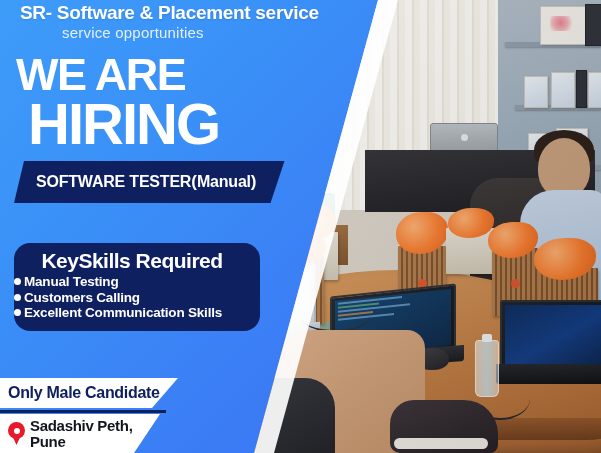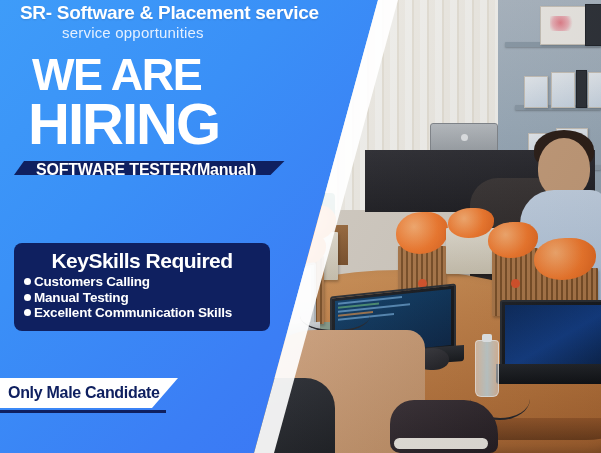--- a/index.html
+++ b/index.html
@@ -178,53 +178,53 @@
     position:absolute;left:20px;top:2px;width:360px;
     color:#fff;font-weight:bold;font-size:19px;letter-spacing:-.3px;
     text-shadow:0 1px 2px rgba(0,0,0,.12);
   }
   .brand-sub{
     position:absolute;left:62px;top:24px;
     color:#e4f0ff;font-size:15px;letter-spacing:.2px;
   }
 
   .we-are{
-    position:absolute;left:32px;top:52px;
+    position:absolute;left:16px;top:52px;
     color:#fff;font-weight:bold;font-size:45px;line-height:45px;
     letter-spacing:-1.5px;
   }
   .hiring{
     position:absolute;left:28px;top:95px;
     color:#fff;font-weight:bold;font-size:58px;line-height:58px;
     letter-spacing:-2px;
   }
 
   .role-bar{
-    position:absolute;left:14px;top:161px;height:14px;
+    position:absolute;left:14px;top:161px;height:42px;
     background:#0f2060;
     clip-path:polygon(10px 0, 100% 0, calc(100% - 14px) 100%, 0 100%);
     padding:0 28px 0 22px;
-    display:flex;align-items:flex-start;
+    display:flex;align-items:center;
   }
   .role-bar span{
     color:#fff;font-weight:bold;font-size:16px;letter-spacing:-.2px;white-space:nowrap;
   }
   .role-bar .paren{font-size:17px;letter-spacing:0;}
 
   .exp{
     position:absolute;left:24px;top:206px;
     color:#fff;font-size:16px;font-weight:bold;white-space:nowrap;
     text-shadow:0 1px 2px rgba(0,0,0,.13);
   }
   .exp b{font-size:18px;letter-spacing:-.4px;}
 
   .skills-box{
     position:absolute;left:14px;top:243px;width:236px;
-    background:#0f2060;border-radius:8px;
-    padding:6px 10px 10px 10px;
+    background:#0f2060;border-radius:16px;
+    padding:6px 10px 10px 0;
   }
   .skills-title{
     color:#fff;font-weight:bold;font-size:21px;text-align:center;
     letter-spacing:-.5px;margin:0 0 1px 0;
   }
   .skill{
     color:#fff;font-weight:bold;font-size:13.5px;line-height:15.5px;
     letter-spacing:-.2px;display:flex;align-items:center;
   }
   .skill .bullet{
@@ -409,32 +409,43 @@
       <span class="paren">(</span>
       <span>Manual</span>
       <span class="paren">)</span>
     </div>
 
 
     <div class="skills-box">
       <div class="skills-title">KeySkills Required</div>
       <div class="skill">
         <span class="bullet"></span>
-        <span>Customers Calling</span>
+        <span>Manual Testing</span>
       </div>
       <div class="skill">
         <span class="bullet"></span>
-        <span>Manual Testing</span>
+        <span>Customers Calling</span>
       </div>
       <div class="skill">
         <span class="bullet"></span>
         <span>Excellent Communication Skills</span>
       </div>
     </div>
 
     <div class="male-band">
       <span>Only Male Candidate</span>
     </div>
     <div class="divider"></div>
 
+    <div class="loc-band">
+      <span class="pin">
+        <span class="head"></span>
+          <span class="tip"></span>
+          <span class="hole"></span>
+      </span>
+      <span class="loc-text">
+        <span>Sadashiv Peth,</span><br>
+        <span>Pune</span>
+      </span>
+    </div>
 
   </div>
 </div>
 
 </body></html>

